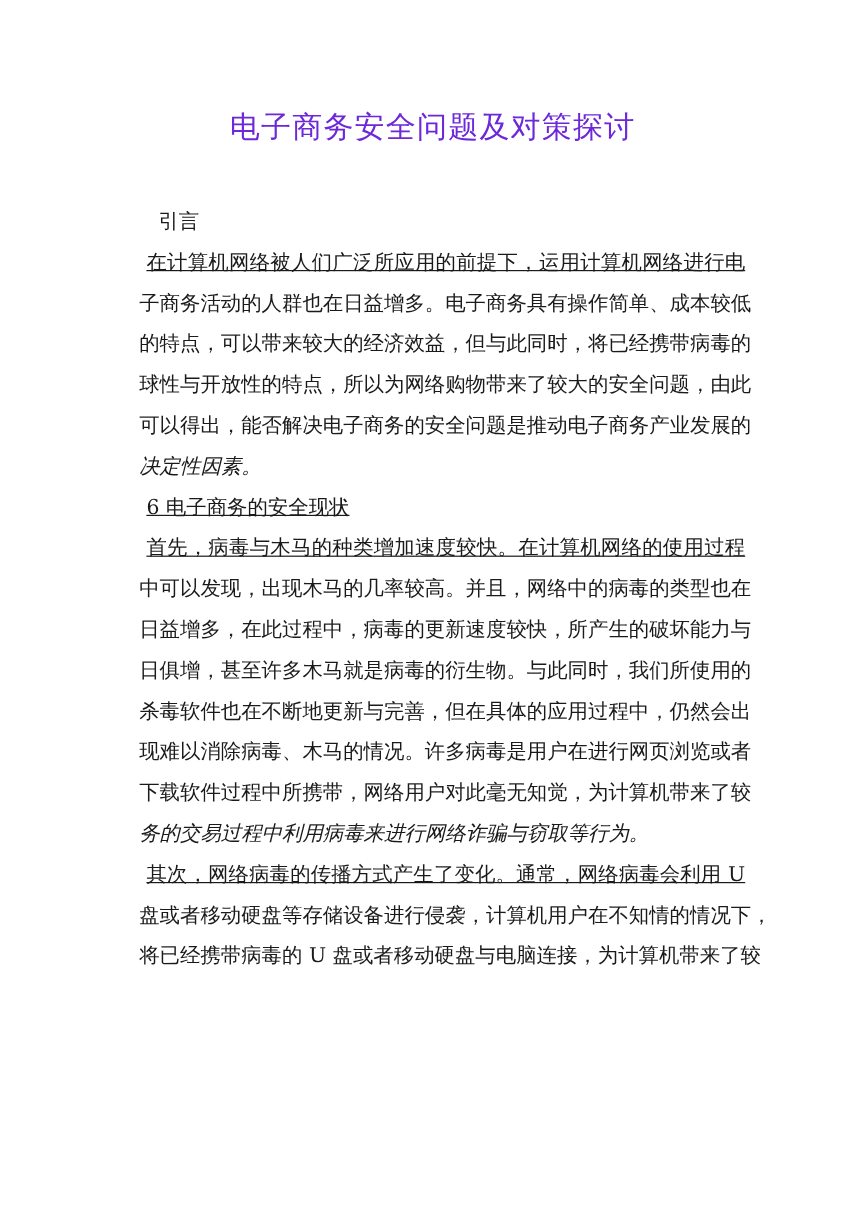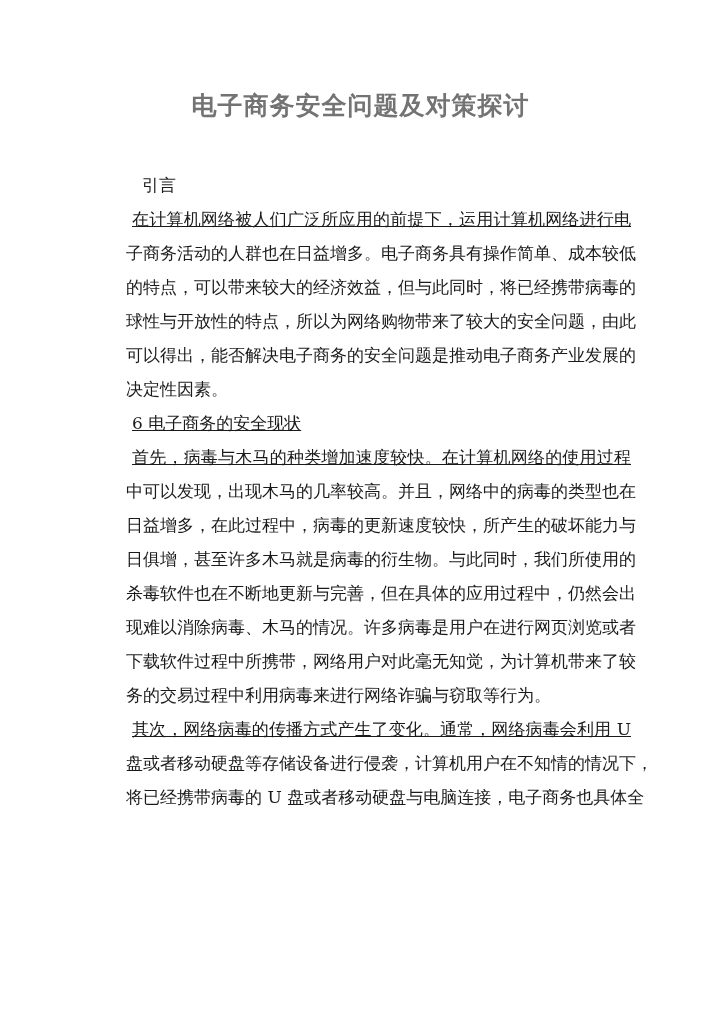--- a/index.html
+++ b/index.html
@@ -25,42 +25,43 @@
     }
     .title {
       position: absolute;
       left: 0;
       top: 88px;
       width: 721px;
       text-align: center;
       font-size: 25px;
       letter-spacing: 1px;
       line-height: 36px;
-      color: #737373;
+      color: #6d28d9;
       margin: 0;
-      font-weight: bold;
+      font-weight: normal;
     }
     .body-text {
       position: absolute;
-      left: 126px;
+      left: 116px;
       top: 168px;
       width: 505px;
     }
     .line {
       height: 34px;
       line-height: 34px;
       font-size: 17px;
       white-space: nowrap;
       text-align: justify;
       text-align-last: justify;
       color: #1a1a1a;
       overflow: visible;
     }
     .line.last {
       text-align-last: left;
+      font-style: italic;
     }
     .line.heading {
       text-align-last: left;
     }
     .indent-heading {
       padding-left: 16px;
     }
     .indent-small {
       padding-left: 6px;
       text-decoration: underline;
@@ -94,16 +95,16 @@
       <div class="line">日俱增，甚至许多木马就是病毒的衍生物。与此同时，我们所使用的</div>
       <div class="line">杀毒软件也在不断地更新与完善，但在具体的应用过程中，仍然会出</div>
       <div class="line">现难以消除病毒、木马的情况。许多病毒是用户在进行网页浏览或者</div>
       <div class="line">下载软件过程中所携带，网络用户对此毫无知觉，为计算机带来了较</div>
       <div class="line last">务的交易过程中利用病毒来进行网络诈骗与窃取等行为。</div>
     </div>
 
     <div>
       <div class="line indent-small">其次，网络病毒的传播方式产生了变化。通常，网络病毒会利用 U</div>
       <div class="line">盘或者移动硬盘等存储设备进行侵袭，计算机用户在不知情的情况下，</div>
-      <div class="line">将已经携带病毒的 U 盘或者移动硬盘与电脑连接，电子商务也具体全</div>
+      <div class="line">将已经携带病毒的 U 盘或者移动硬盘与电脑连接，为计算机带来了较</div>
     </div>
   </div>
 </div>
 
 </body></html>

